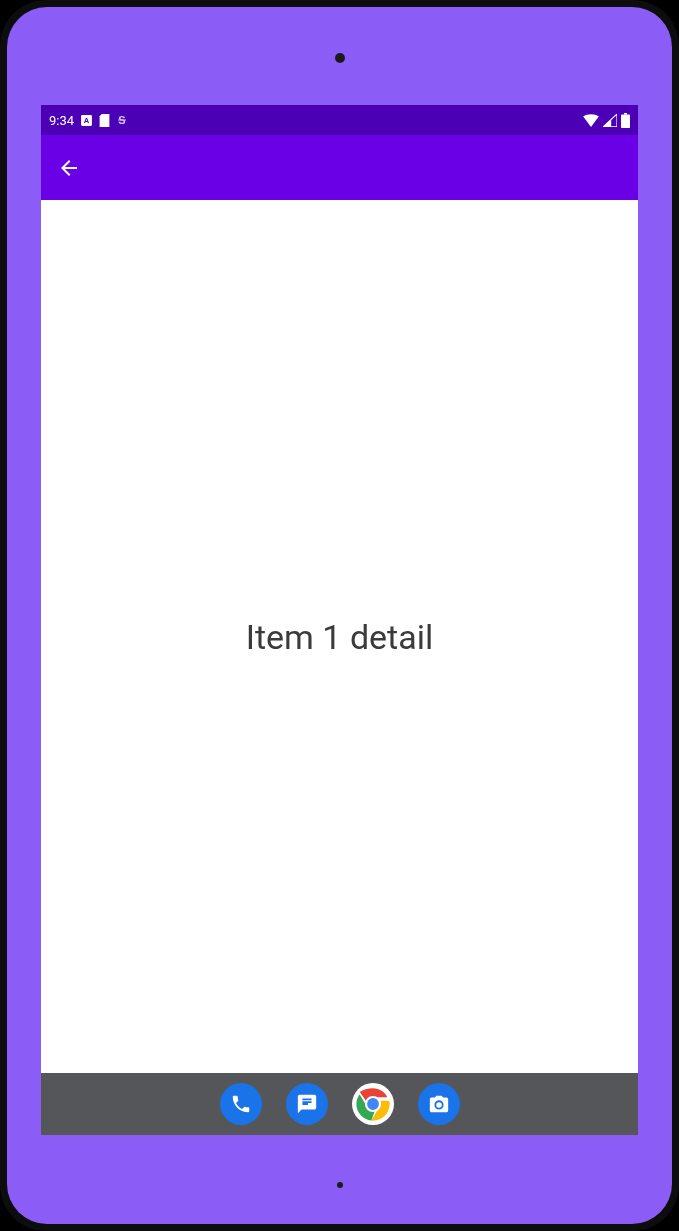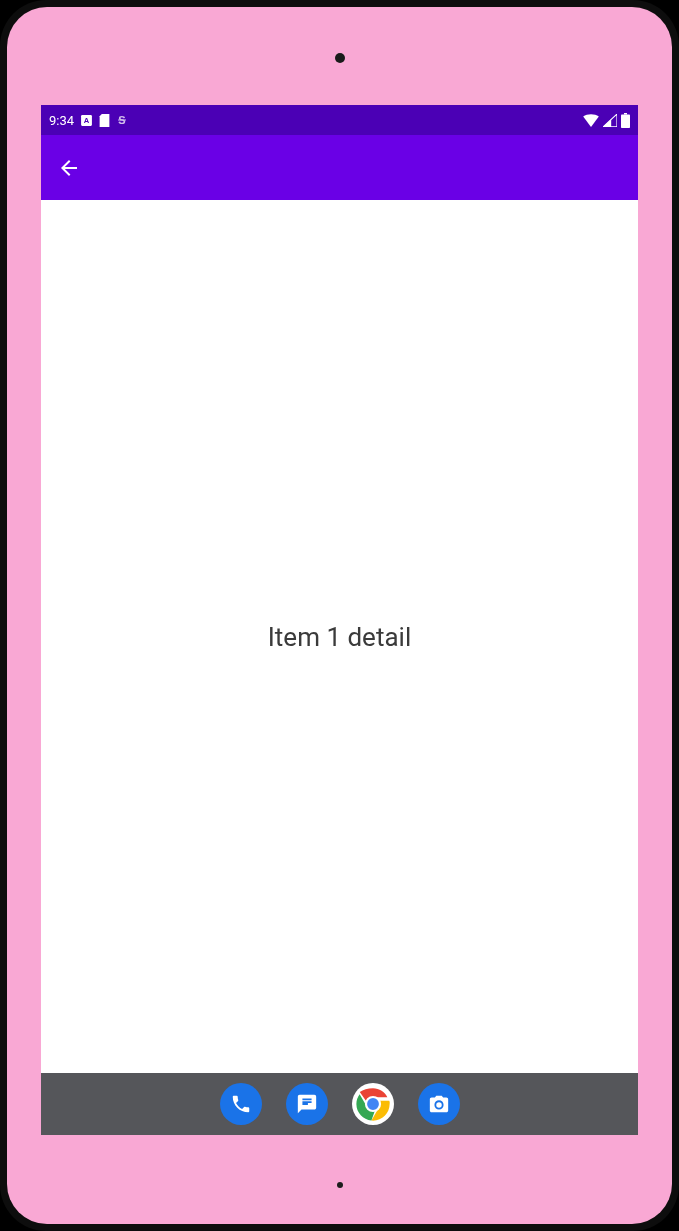--- a/index.html
+++ b/index.html
@@ -6,21 +6,21 @@
   .frame{
     width:679px;height:1231px;
     box-sizing:border-box;
     background:#0d0d0d;
     border-radius:46px;
     padding:7px;
     position:relative;
   }
   .device{
     width:100%;height:100%;
-    background:#f9a8d4;
+    background:#8b5cf6;
     border-radius:40px;
     position:relative;
     overflow:hidden;
   }
   .camera{
     position:absolute;
     top:46px;left:50%;transform:translateX(-50%);
     width:10px;height:10px;border-radius:50%;
     background:#1a1a1a;
   }
@@ -47,21 +47,21 @@
     display:flex;align-items:center;
     padding:0 16px;
   }
   .back{color:#fff;display:inline-flex;}
   .content{
     flex:1;
     display:flex;align-items:center;justify-content:center;
     background:#fff;
   }
   .detail-text{
-    font-size:26px;
+    font-size:34px;
     color:#3b3b3b;
     font-weight:400;
   }
   .navbar{
     height:62px;
     background:#55565a;
     display:flex;align-items:center;justify-content:center;
     gap:24px;
   }
   .app-icon{

